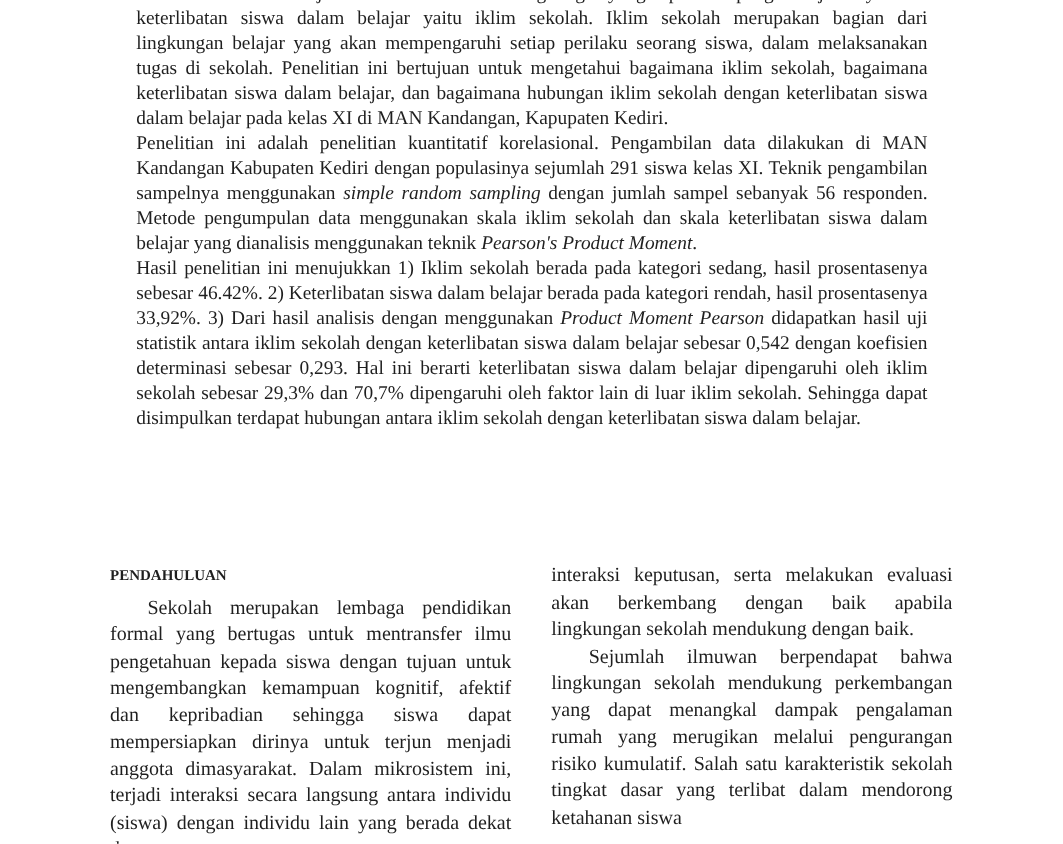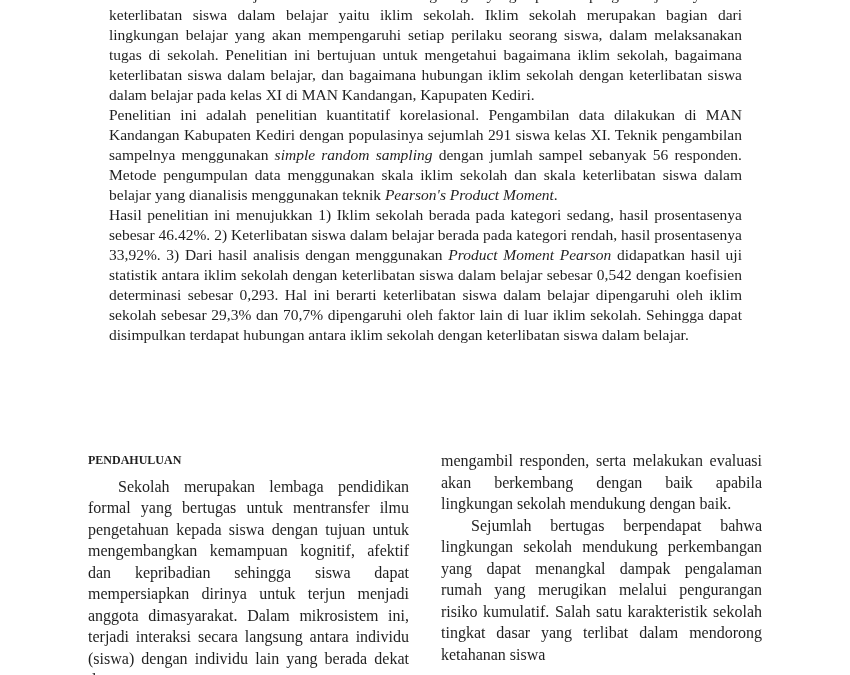--- a/index.html
+++ b/index.html
@@ -81,18 +81,18 @@
     <p><span>Penelitian ini adalah penelitian kuantitatif korelasional. Pengambilan data dilakukan di MAN Kandangan Kabupaten Kediri dengan populasinya sejumlah 291 siswa kelas XI. Teknik pengambilan sampelnya menggunakan </span><i>simple random sampling</i><span> dengan jumlah sampel sebanyak 56 responden. Metode pengumpulan data menggunakan skala iklim sekolah dan skala keterlibatan siswa dalam belajar yang dianalisis menggunakan teknik </span><i>Pearson's Product Moment</i><span>.</span></p>
     <p><span>Hasil penelitian ini menujukkan 1) Iklim sekolah berada pada kategori sedang, hasil prosentasenya sebesar 46.42%. 2) Keterlibatan siswa dalam belajar berada pada kategori rendah, hasil prosentasenya 33,92%. 3) Dari hasil analisis dengan menggunakan </span><i>Product Moment Pearson</i><span> didapatkan hasil uji statistik antara iklim sekolah dengan keterlibatan siswa dalam belajar sebesar 0,542 dengan koefisien determinasi sebesar 0,293. Hal ini berarti keterlibatan siswa dalam belajar dipengaruhi oleh iklim sekolah sebesar 29,3% dan 70,7% dipengaruhi oleh faktor lain di luar iklim sekolah. Sehingga dapat disimpulkan terdapat hubungan antara iklim sekolah dengan keterlibatan siswa dalam belajar.</span></p>
   </div>
 
   <div class="columns">
     <div class="col">
       <h2>PENDAHULUAN</h2>
       <p class="indent">Sekolah merupakan lembaga pendidikan formal yang bertugas untuk mentransfer ilmu pengetahuan kepada siswa dengan tujuan untuk mengembangkan kemampuan kognitif, afektif dan kepribadian sehingga siswa dapat mempersiapkan dirinya untuk terjun menjadi anggota dimasyarakat. Dalam mikrosistem ini, terjadi interaksi secara langsung antara individu (siswa) dengan individu lain yang berada dekat dengannya.</p>
     </div>
     <div class="col">
-      <p>mengambil responden, serta melakukan evaluasi akan berkembang dengan baik apabila lingkungan sekolah mendukung dengan baik.</p>
-      <p class="indent">Sejumlah bertugas berpendapat bahwa lingkungan sekolah mendukung perkembangan yang dapat menangkal dampak pengalaman rumah yang merugikan melalui pengurangan risiko kumulatif. Salah satu karakteristik sekolah tingkat dasar yang terlibat dalam mendorong ketahanan siswa</p>
+      <p>interaksi keputusan, serta melakukan evaluasi akan berkembang dengan baik apabila lingkungan sekolah mendukung dengan baik.</p>
+      <p class="indent">Sejumlah ilmuwan berpendapat bahwa lingkungan sekolah mendukung perkembangan yang dapat menangkal dampak pengalaman rumah yang merugikan melalui pengurangan risiko kumulatif. Salah satu karakteristik sekolah tingkat dasar yang terlibat dalam mendorong ketahanan siswa</p>
     </div>
   </div>
 
 </div>
 
 </body></html>

